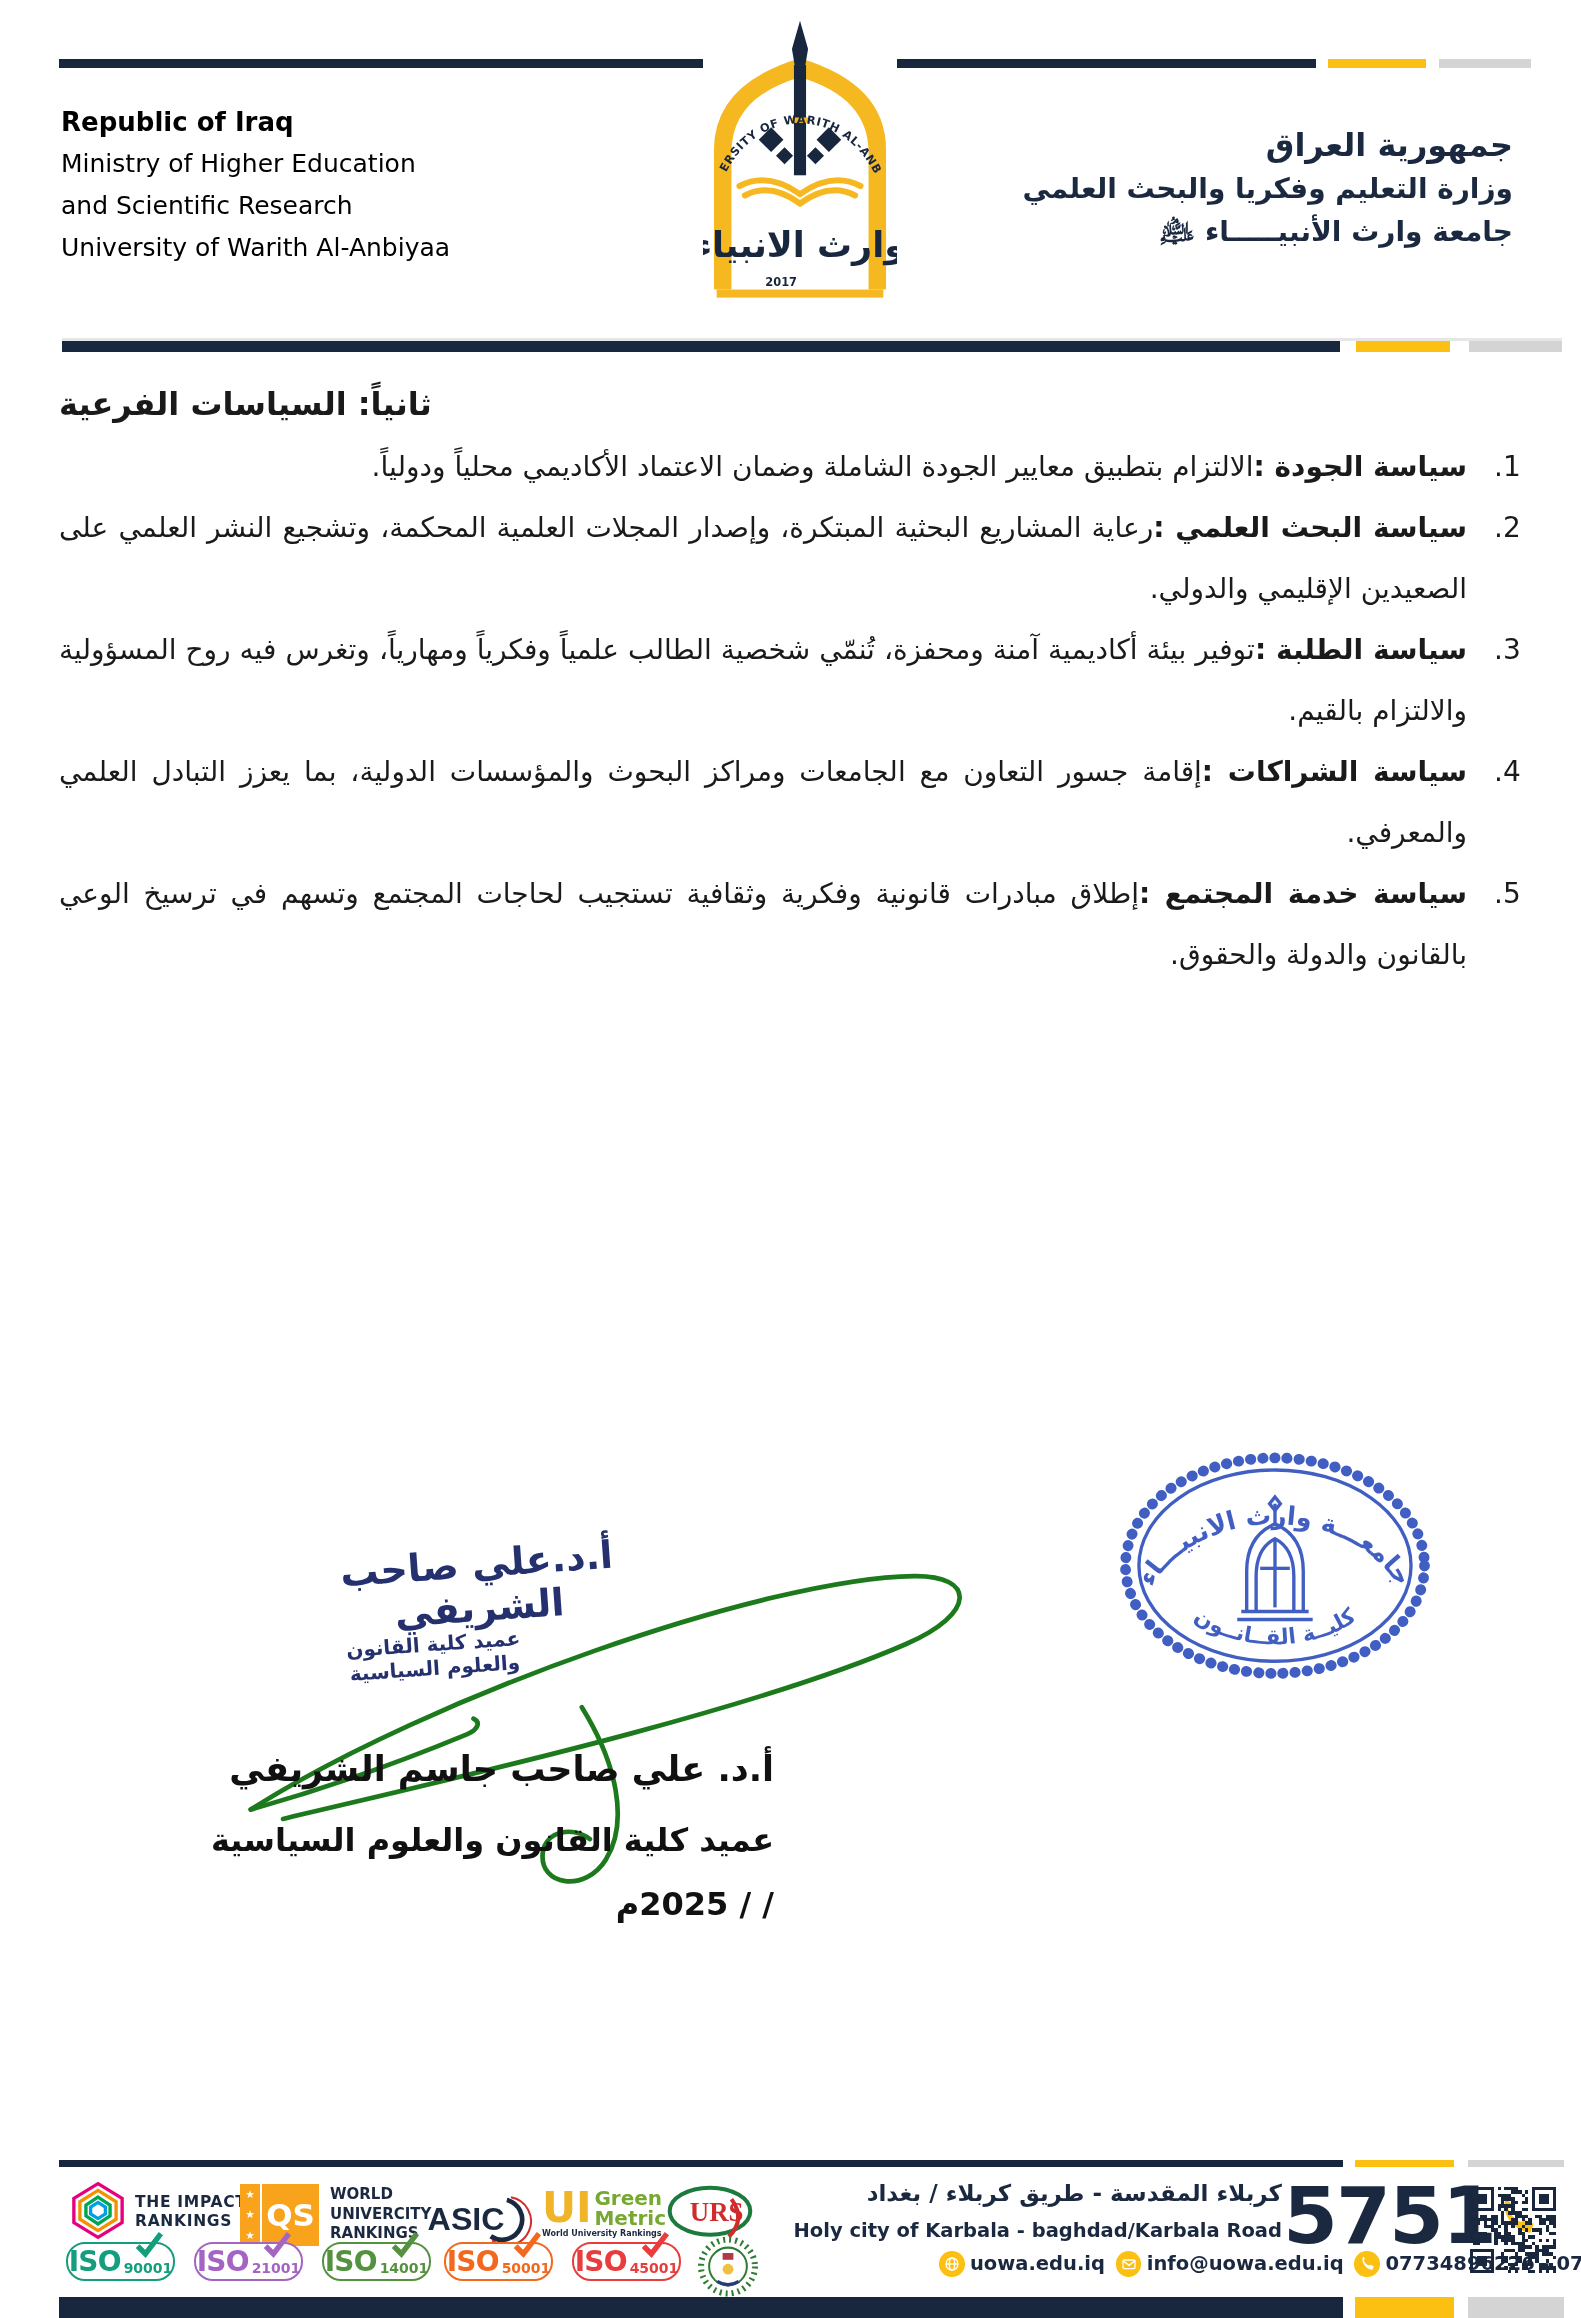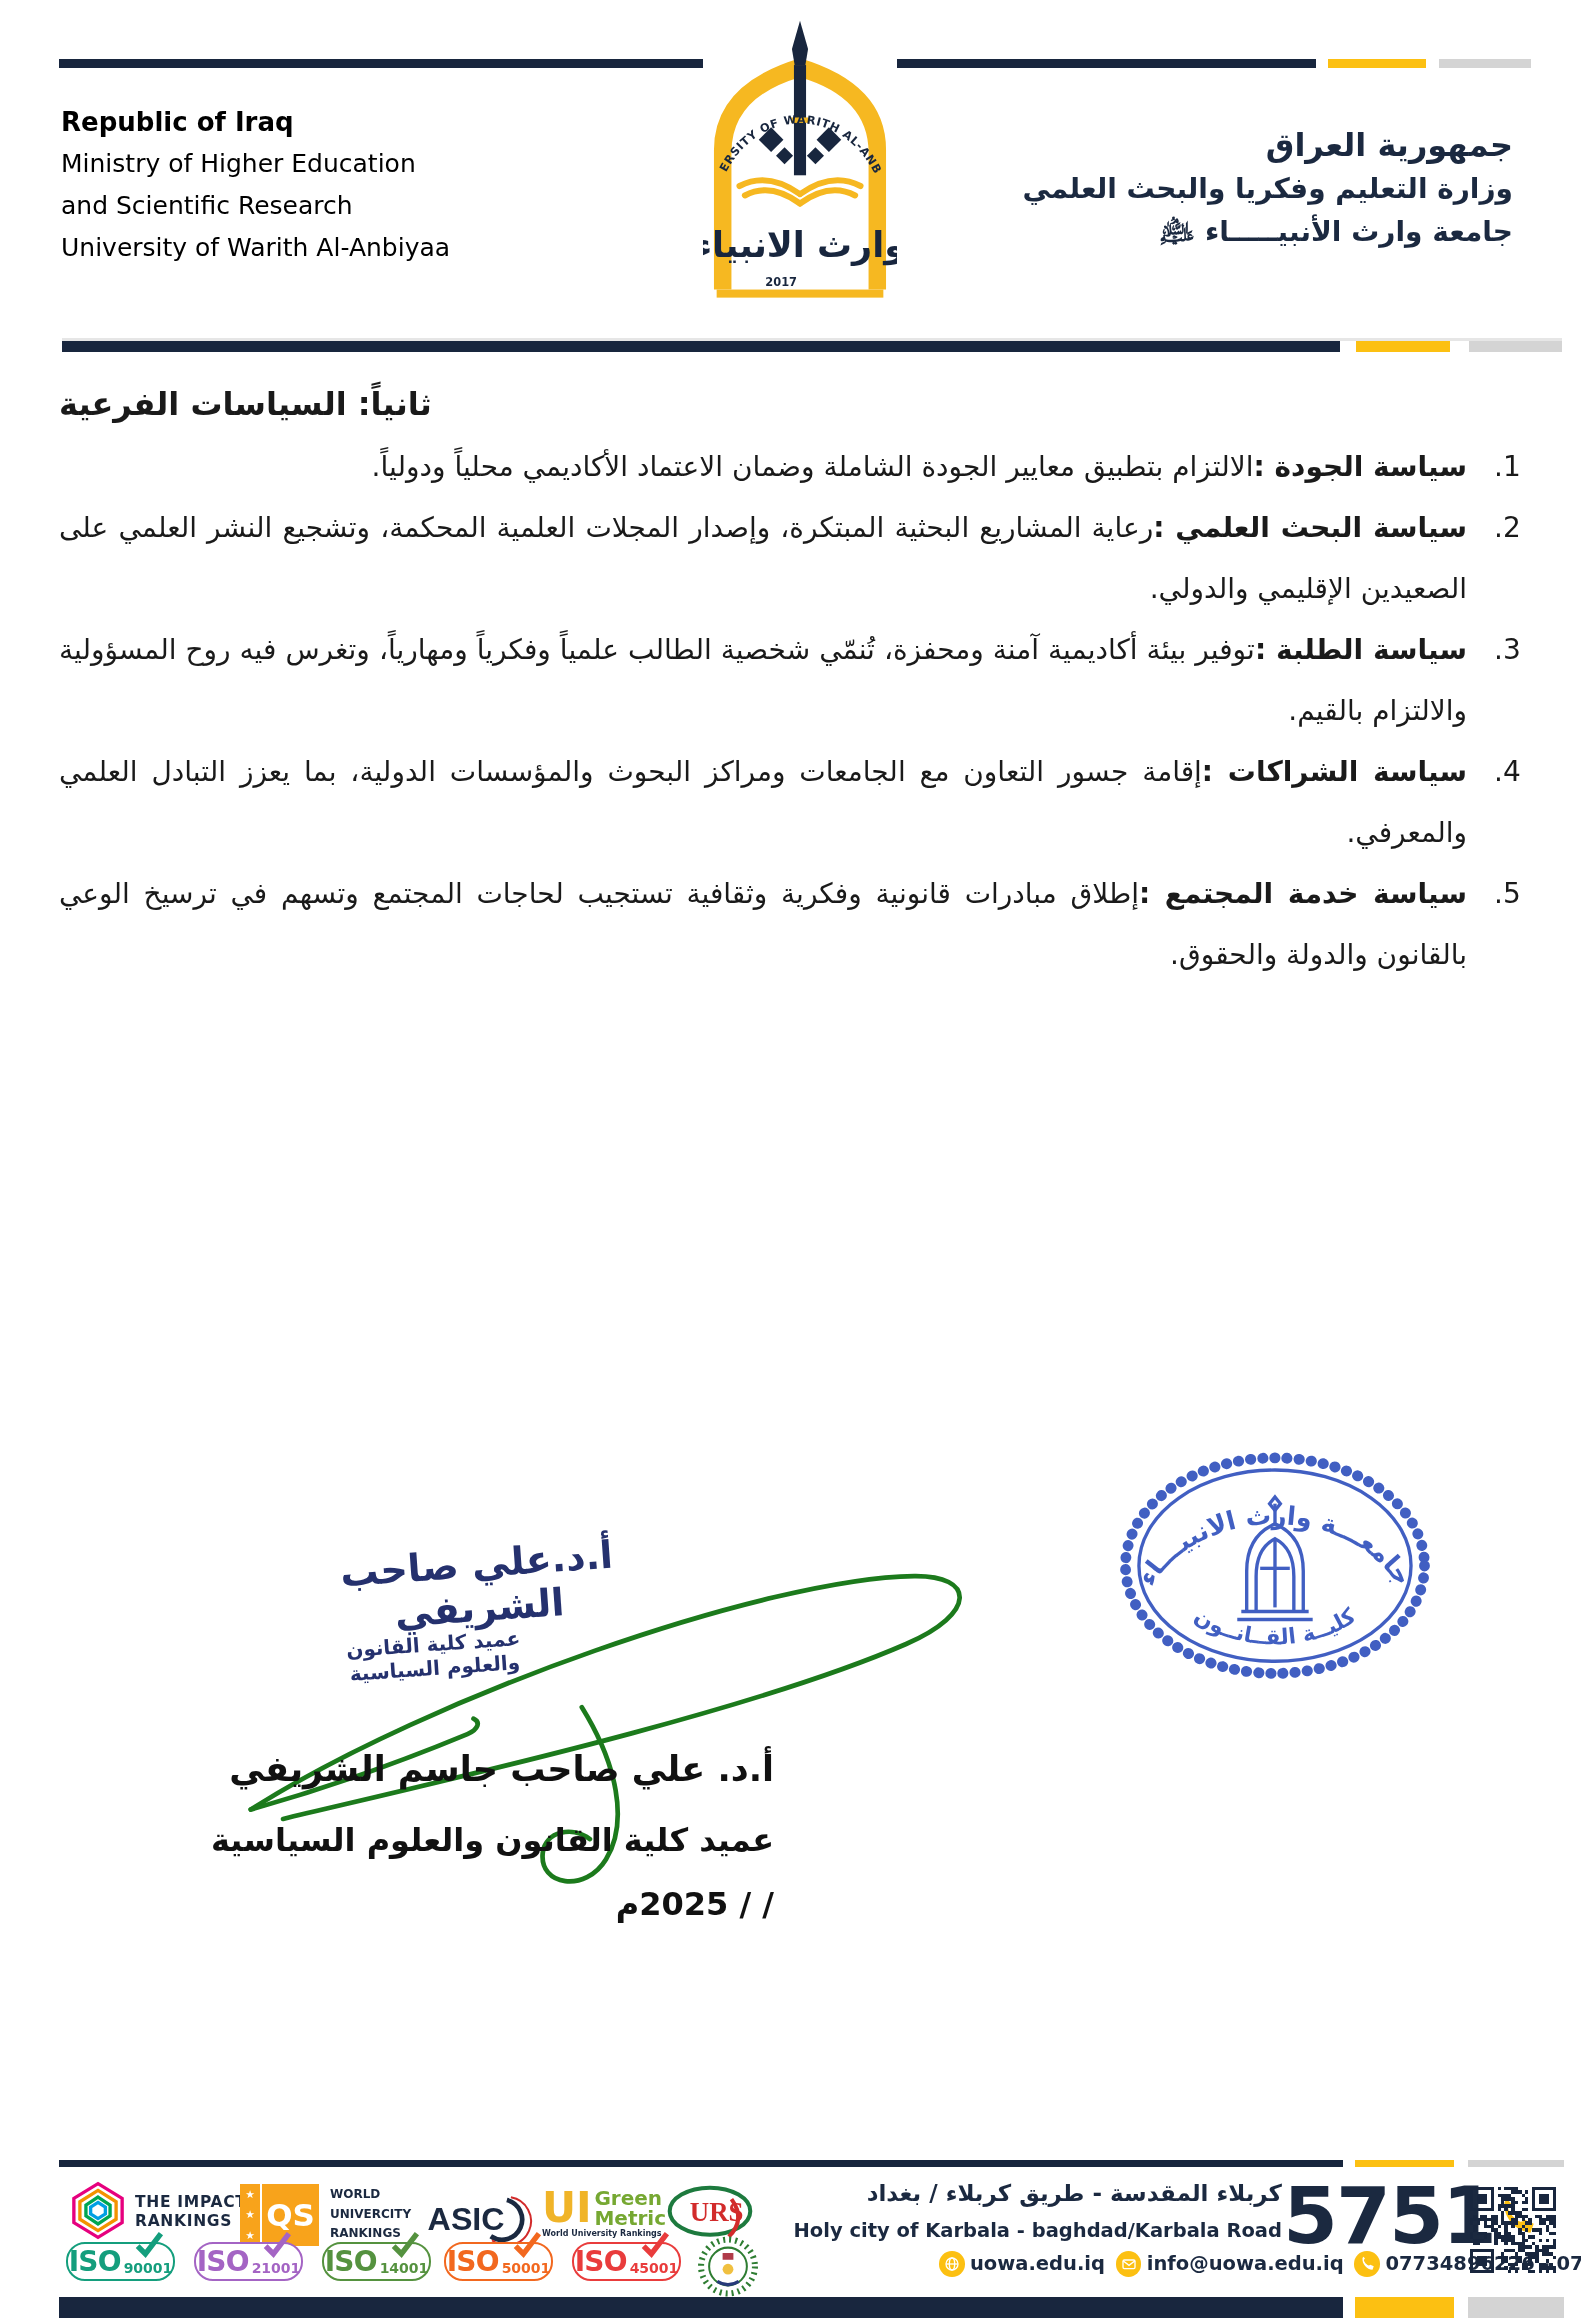--- a/index.html
+++ b/index.html
@@ -55,21 +55,21 @@
           align-items:center;justify-content:center;flex:0 0 auto;}
   .qr{left:1470px;top:2187px;width:86px;height:86px;}
 
   
   .rk-impact-txt{left:135px;top:2193px;font-size:15.5px;font-weight:bold;color:#1b2940;line-height:19px;letter-spacing:0.7px;}
   .rk-qs{left:240px;top:2184px;width:79px;height:62px;background:#f8a31b;display:flex;}
   .rk-qs .stars{width:20px;display:flex;flex-direction:column;justify-content:space-around;
                 align-items:center;color:#fff;font-size:10.8px;border-right:2px solid #fff;}
   .rk-qs .qs{flex:1;display:flex;align-items:center;justify-content:center;color:#fff;
              font-size:31px;font-weight:bold;}
-  .rk-qs-txt{left:330px;top:2185px;font-size:12px;font-weight:bold;color:#1b2940;line-height:19.5px;}
+  .rk-qs-txt{left:330px;top:2185px;font-size:15px;font-weight:bold;color:#1b2940;line-height:19.5px;}
   .rk-asic{left:426px;top:2196px;}
   .rk-ui{left:542px;top:2188px;}
   .rk-ui .row{display:flex;align-items:flex-start;gap:2.7px;}
   .rk-ui .u{font-size:42px;font-weight:bold;color:#f0b428;line-height:39px;}
   .rk-ui .gm{display:flex;flex-direction:column;}
   .rk-ui .gm span{font-size:20px;font-weight:bold;color:#76a832;line-height:20px;}
   .rk-ui .sub{font-size:8px;font-weight:bold;color:#1b2940;margin-top:1.3px;}
   .rk-urs{left:667px;top:2184px;}
 
   

